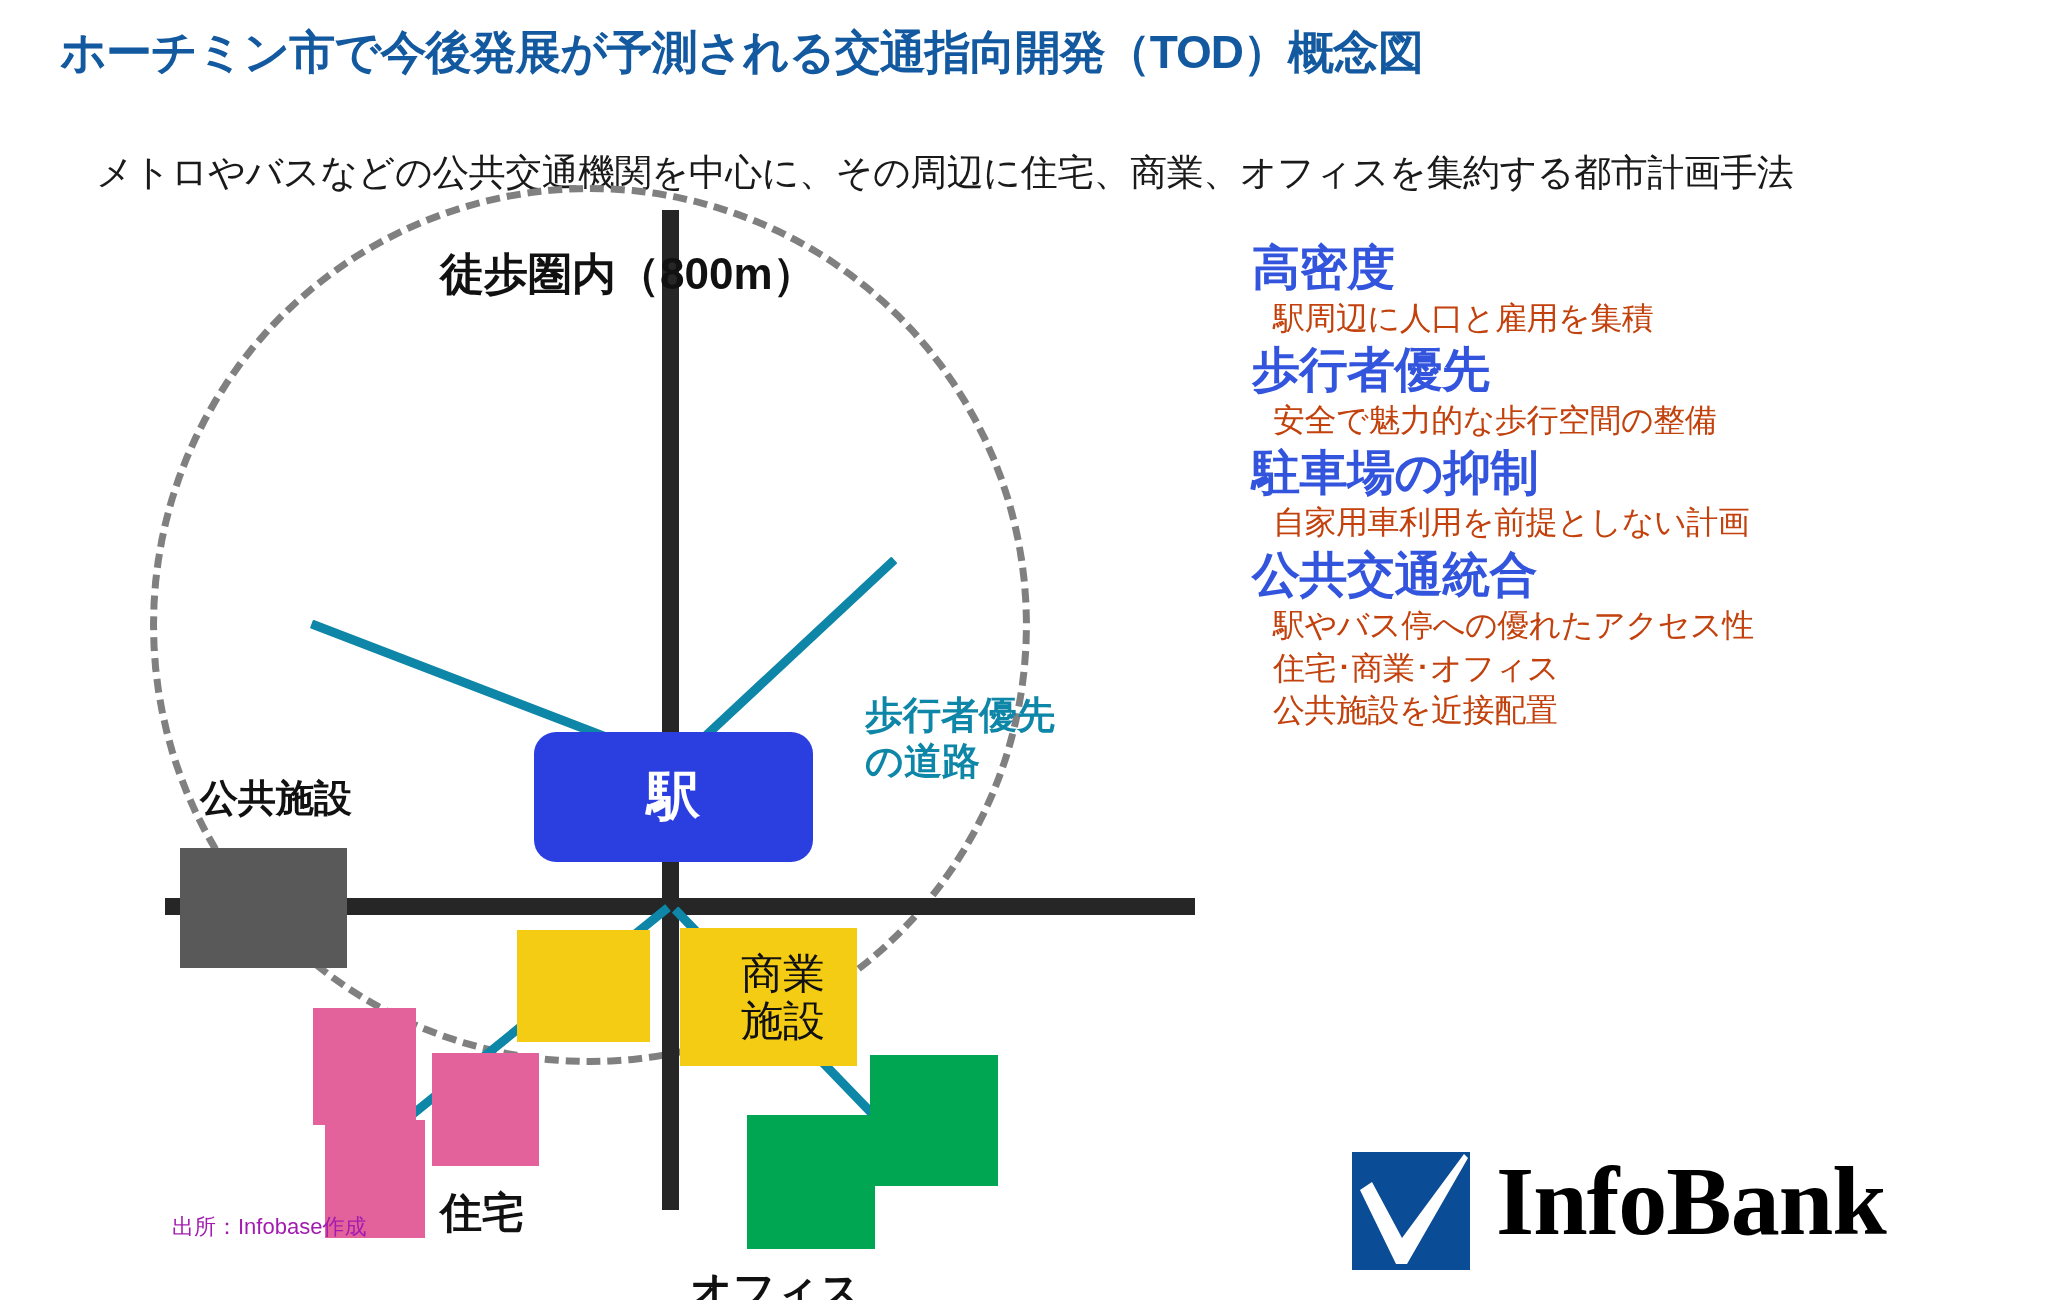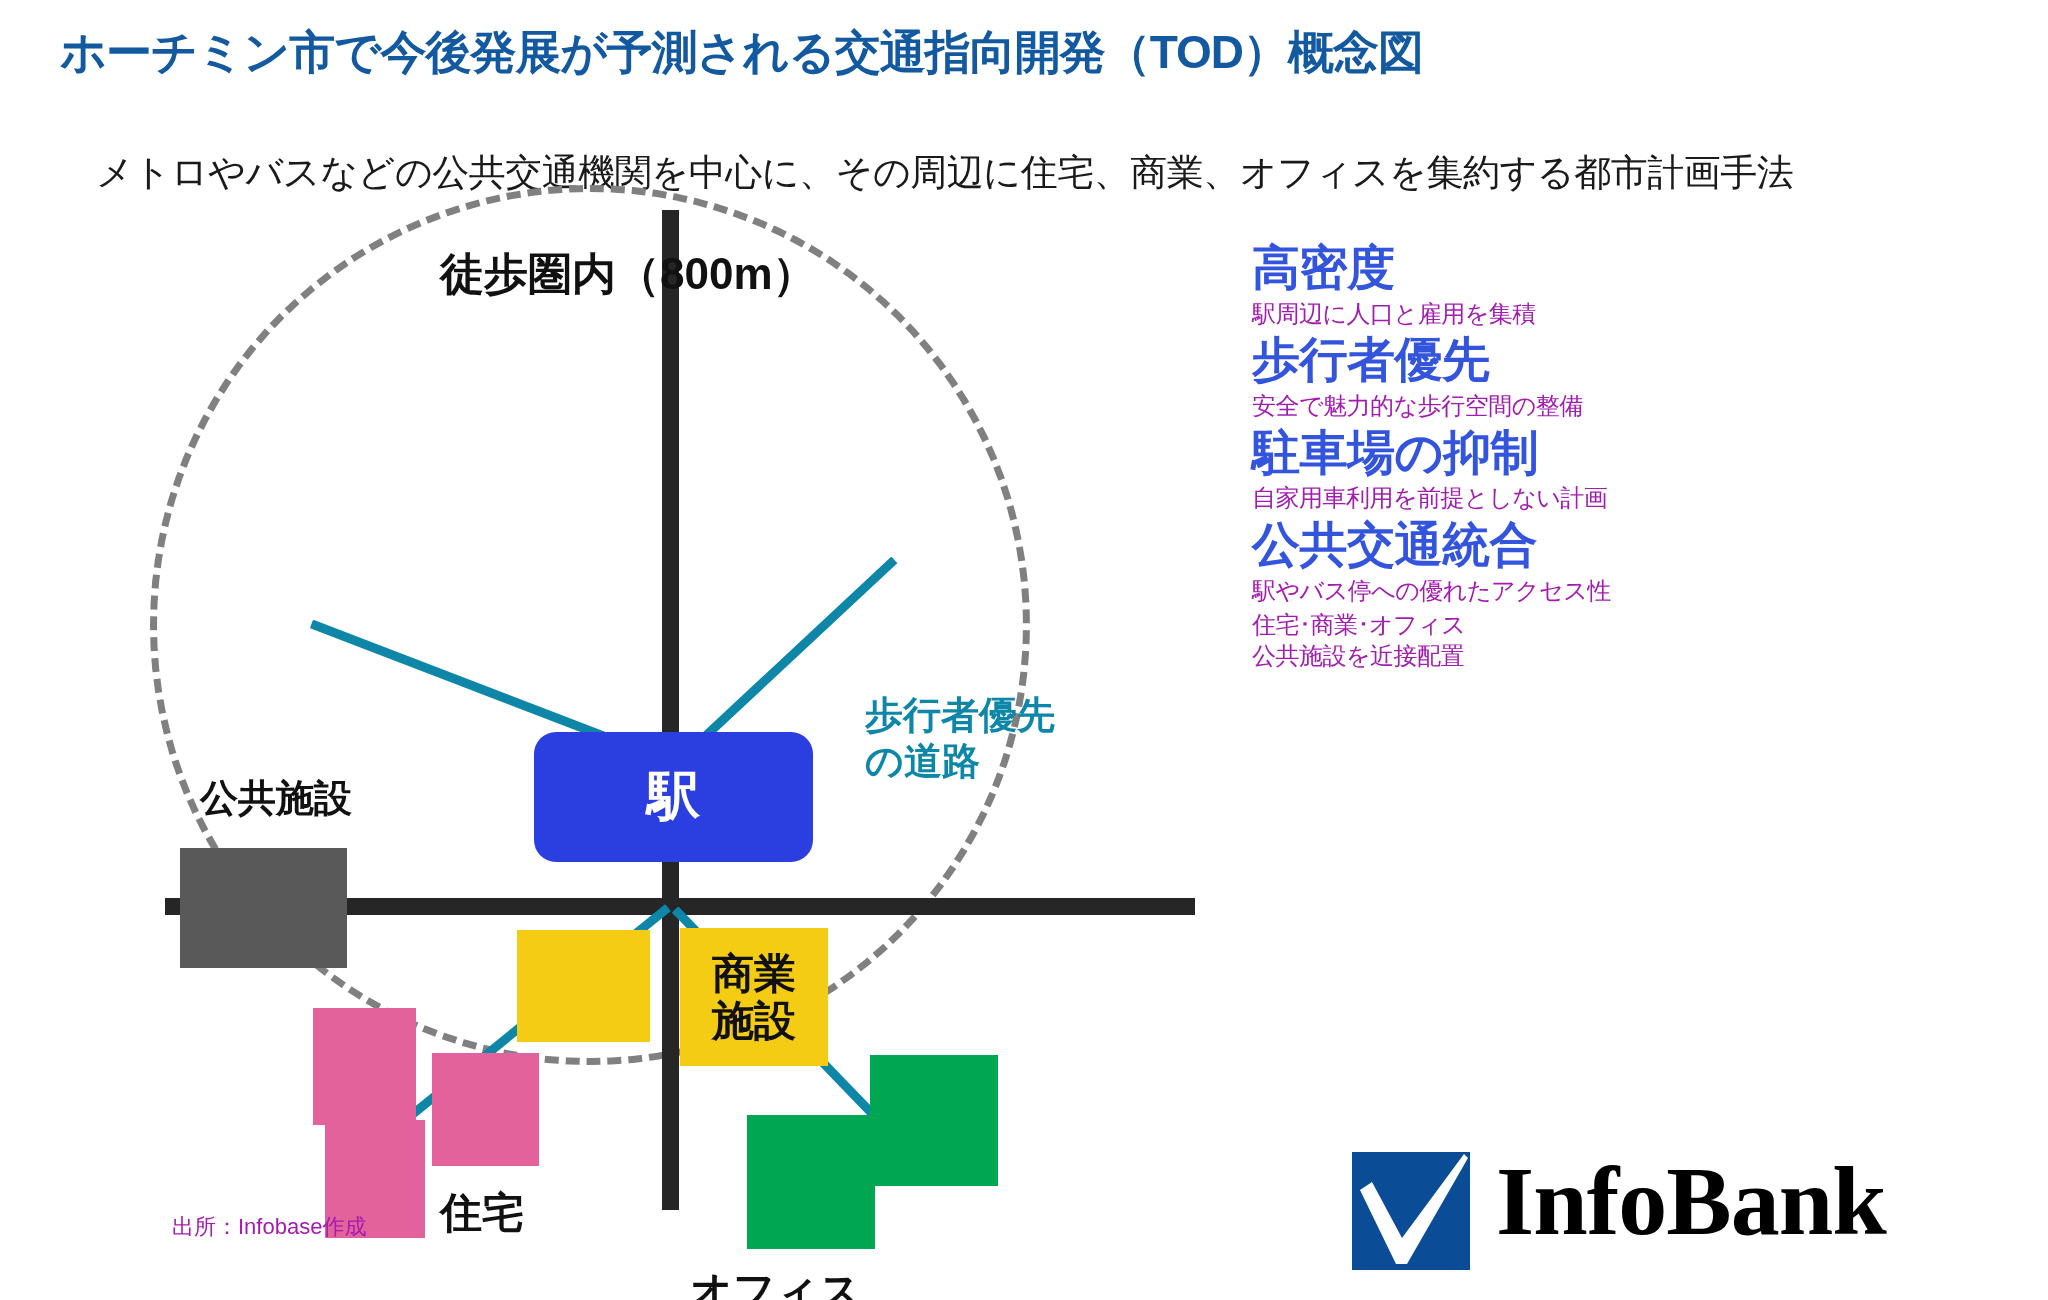--- a/index.html
+++ b/index.html
@@ -44,21 +44,21 @@
 
   .blk{position:absolute;}
   .blk-civic{left:160px;top:663px;width:167px;height:120px;background:#595959;}
   .blk-res1{left:293px;top:823px;width:103px;height:117px;background:#E4629B;}
   .blk-res2{left:305px;top:935px;width:100px;height:118px;background:#E4629B;}
   .blk-res3{left:412px;top:868px;width:107px;height:113px;background:#E4629B;}
   .blk-yellow{left:497px;top:745px;width:133px;height:112px;background:#F5CC14;}
   .blk-comm{
     left:660px;top:743px;width:148px;height:138px;background:#F5CC14;
     display:flex;flex-direction:column;align-items:center;justify-content:center;
-    font-size:42px;font-weight:bold;color:#111;line-height:1.12;
+    font-size:42px;font-weight:normal;color:#111;line-height:1.12;padding-left:29px;
   }
   .blk-office1{left:727px;top:930px;width:128px;height:134px;background:#00A651;}
   .blk-office2{left:850px;top:870px;width:128px;height:131px;background:#00A651;}
 
   .lbl{position:absolute;font-weight:bold;color:#111;white-space:nowrap;}
   .lbl-walk{left:420px;top:52px;font-size:44px;margin-top:8px;}
   .lbl-civic{left:180px;top:588px;font-size:38px;}
   .lbl-res{left:420px;top:1000px;font-size:42px;}
   .lbl-office{left:670px;top:1078px;font-size:42px;}
   .lbl-ped{
@@ -72,22 +72,22 @@
   }
 
   
   .panel{position:absolute;left:1252px;top:240px;width:760px;}
   .feat{margin-bottom:4px;}
   .feat-h{
     font-size:48px;font-weight:bold;color:#3355DD;
     line-height:1.18;letter-spacing:-0.5px;white-space:nowrap;
   }
   .feat-b{
-    font-size:24px;color:#a21caf;line-height:1.24;
-    letter-spacing:-0.5px;white-space:nowrap;margin-top:2px;
+    font-size:32px;color:#c2410c;line-height:1.24;
+    letter-spacing:-0.5px;white-space:nowrap;margin-top:2px;margin-left:21px;
   }
 
   
   .logo{position:absolute;left:1352px;top:1152px;display:flex;align-items:flex-start;}
   .logo-mark{width:118px;height:118px;background:#0B4C97;position:relative;overflow:hidden;}
   .logo-mark svg{position:absolute;left:0;top:0;}
   .logo-text{
     margin-left:26px;font-family:"Liberation Serif","DejaVu Serif",serif;
     font-size:98px;font-weight:bold;color:#000;line-height:1;letter-spacing:-1px;
   }

